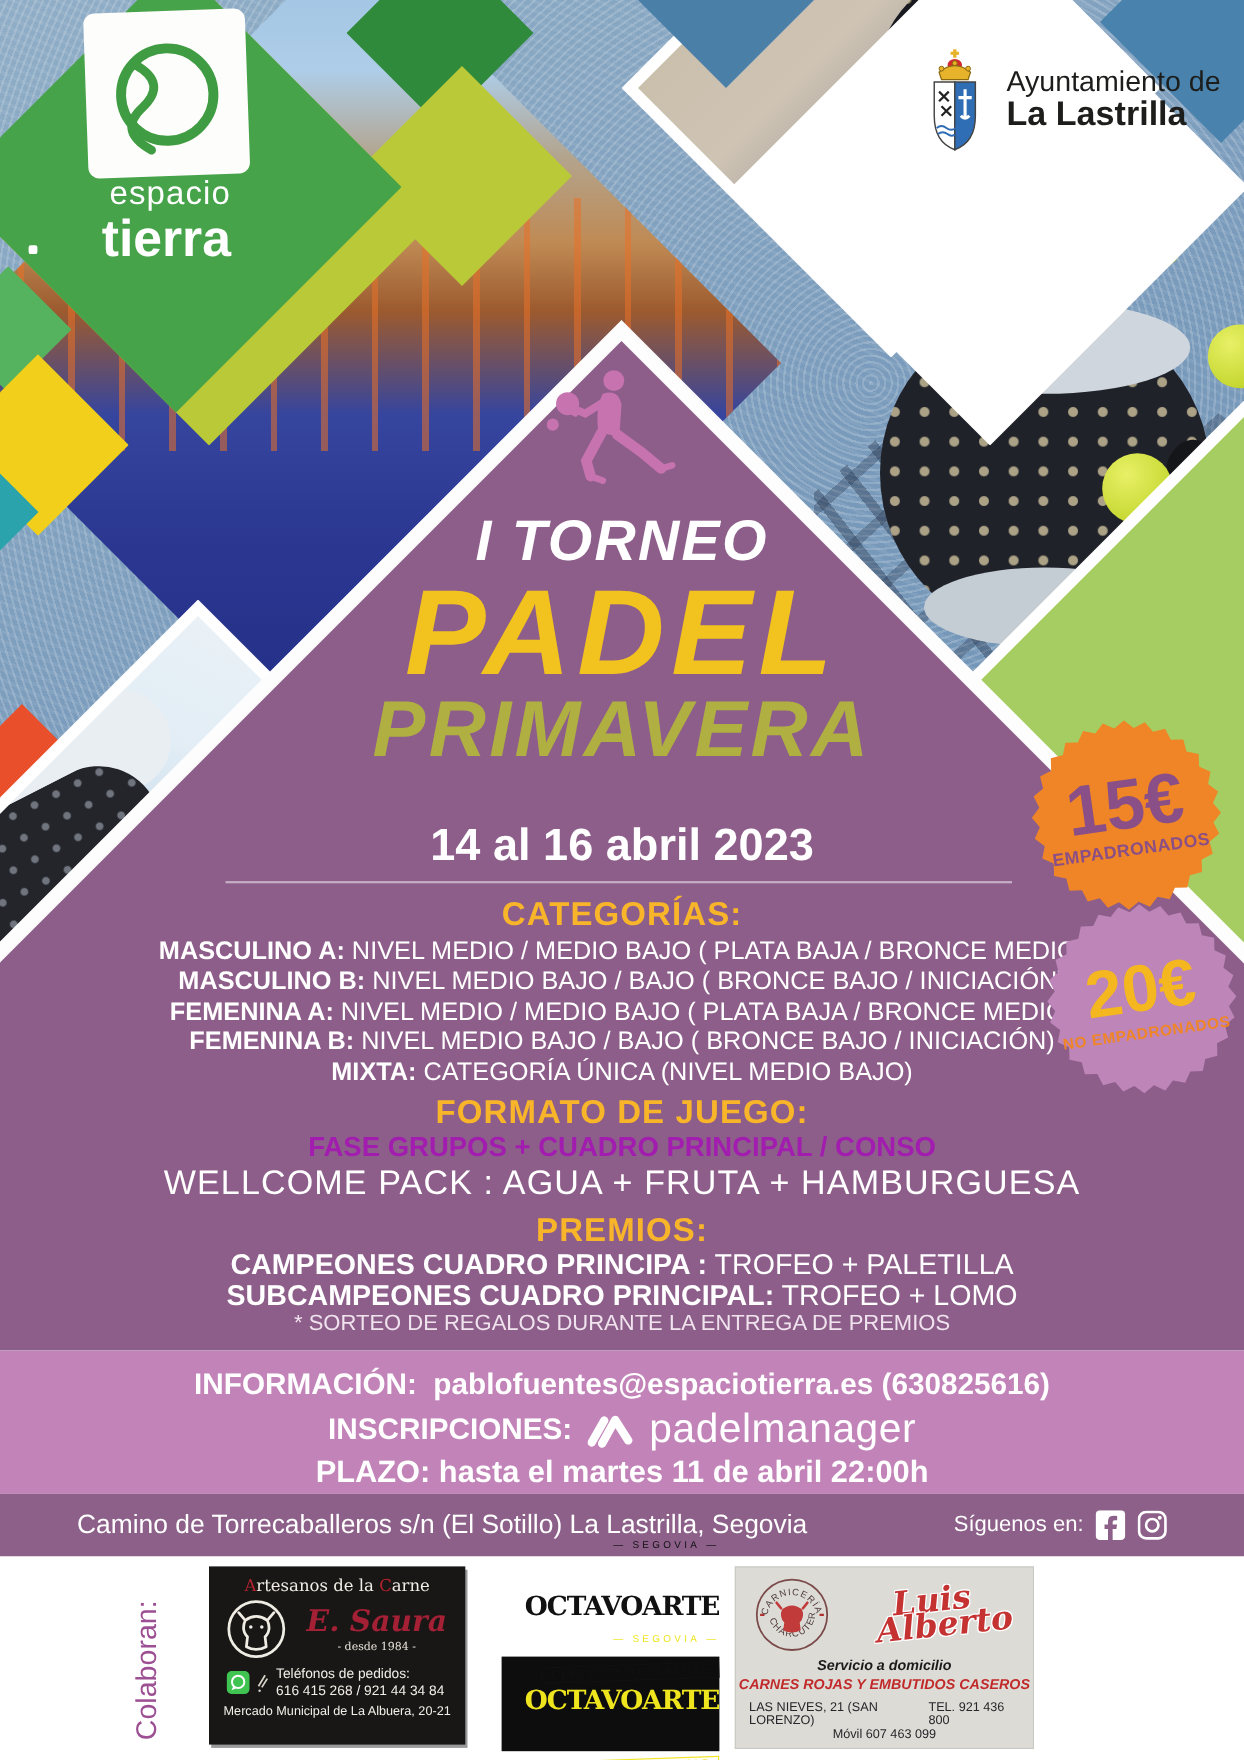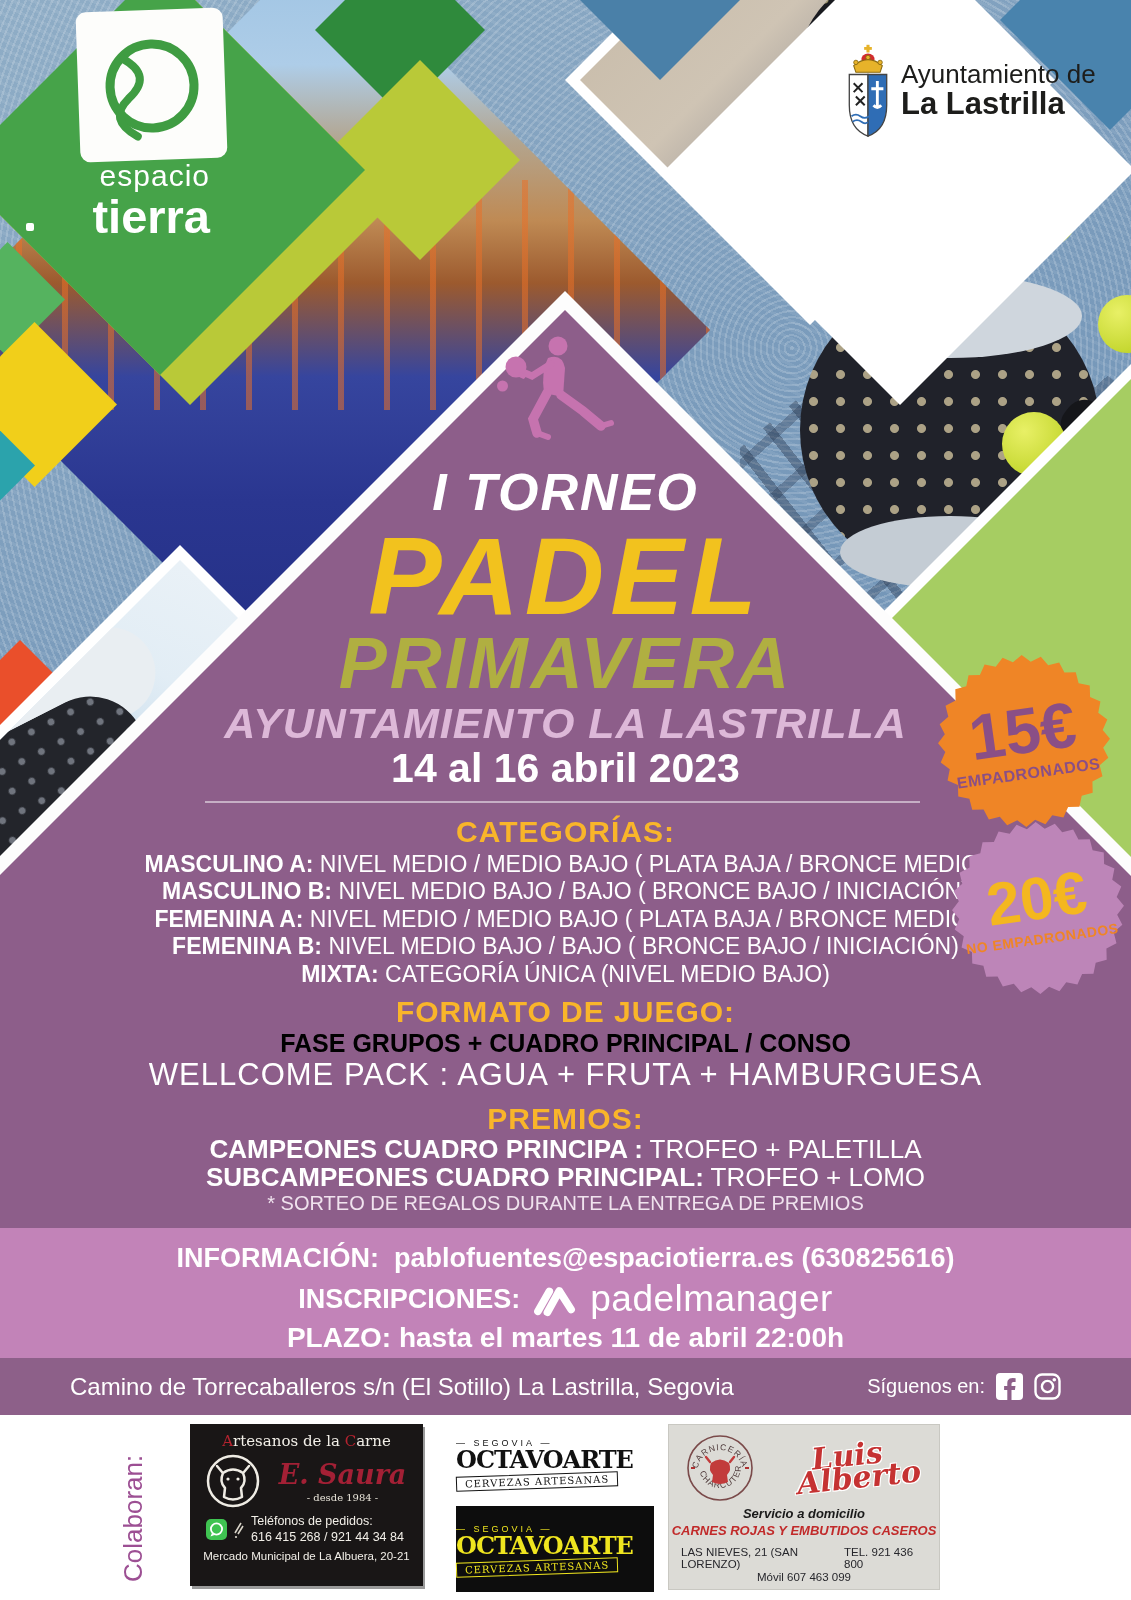--- a/index.html
+++ b/index.html
@@ -46,21 +46,21 @@
   .d-hand{left:580px;top:-150px;width:460px;height:460px;z-index:7;
     background:linear-gradient(135deg,#c3b6a2 0%,#cfc4b4 40%,#8d8a8e 62%,#474750 82%,#32323a 100%);}
   .hand-racket{position:absolute;left:215px;top:120px;width:210px;height:220px;border-radius:50%;
     background:radial-gradient(rgba(180,170,120,.8) 0 3px, transparent 4px) 0 0/20px 20px,#191a1f;}
   .d-blue-top{left:560px;top:-120px;width:200px;height:200px;z-index:8;background:#4a80a8;}
   .d-blue-tr{left:1000px;top:-90px;width:220px;height:220px;z-index:8;background:#4983ad;}
 
   
   .d-ayto{left:665px;top:-65px;width:470px;height:470px;z-index:9;background:#ffffff;}
   .ayto-content{position:absolute;left:665px;top:-65px;width:470px;height:470px;z-index:10;}
-  .ayto-row{position:absolute;left:170px;top:108px;display:flex;align-items:center;}
+  .ayto-row{position:absolute;left:170px;top:108px;display:flex;align-items:center;gap:14px;}
   .ayto-text{line-height:1.05;color:#1d1d1b;}
   .ayto-line1{font-size:26px;}
   .ayto-line2{font-size:31px;font-weight:bold;}
 
   
   .d-chart-logo{left:-15px;top:-5px;width:410px;height:410px;z-index:4;background:#b9c938;}
   .d-green-logo{left:-45px;top:-35px;width:410px;height:410px;z-index:5;background:#46a349;}
   .et-content{position:absolute;left:-45px;top:-35px;width:410px;height:410px;z-index:6;}
   .et-ball{position:absolute;left:123px;top:45px;width:147px;height:150px;background:#fdfdfb;border-radius:10px;transform:rotate(-2deg);}
   .et-text{position:absolute;left:85px;top:196px;width:170px;text-align:right;color:#fff;line-height:1.0;}
@@ -102,21 +102,21 @@
   .t-torneo{position:absolute;top:462px;font-size:52px;font-weight:900;font-style:italic;color:#fff;letter-spacing:2px;}
   .t-padel{position:absolute;top:512px;font-size:110px;font-weight:900;font-style:italic;color:#f2c21e;letter-spacing:6px;}
   .t-primavera{position:absolute;top:622px;font-size:72px;font-weight:900;font-style:italic;color:#b0af41;letter-spacing:3px;}
   .t-organizer{position:absolute;top:699px;font-size:43px;font-weight:900;font-style:italic;color:#ddb8d8;letter-spacing:1px;}
   .t-dates{position:absolute;top:745px;font-size:41px;font-weight:bold;color:#fff;}
   .hr-line{position:absolute;left:205px;top:801px;width:715px;height:2px;background:rgba(255,255,255,.5);}
 
   .sec-head{position:absolute;font-size:30px;font-weight:bold;color:#f9b52a;letter-spacing:1px;}
   .cat-list{position:absolute;top:851px;font-size:23px;color:#fff;line-height:27.4px;}
   .cat-list b{font-weight:bold;}
-  .fmt1{position:absolute;top:1029px;font-size:25px;font-weight:bold;color:#000000;}
+  .fmt1{position:absolute;top:1029px;font-size:25px;font-weight:bold;color:#a21caf;}
   .fmt2{position:absolute;top:1057px;font-size:31px;font-weight:normal;color:#fff;letter-spacing:1px;}
   .prize{position:absolute;font-size:26px;color:#fff;}
   .prize b{font-weight:bold;}
   .note{position:absolute;top:1192px;font-size:20px;color:#f0e3ee;}
 
   
   .badge{position:absolute;z-index:40;transform:rotate(-8deg);}
   .badge svg{position:absolute;left:0;top:0;}
   .badge .b-inner{position:relative;width:100%;height:100%;display:flex;flex-direction:column;
     align-items:center;justify-content:center;}
@@ -154,21 +154,21 @@
   .saura-mid{display:flex;align-items:center;margin-top:2px;}
   .saura-cow{margin-left:14px;}
   .saura-namebox{flex:1;text-align:center;}
   .saura-name{font-family:"DejaVu Serif",serif;font-style:italic;font-size:27px;color:#a32035;font-weight:bold;}
   .saura-since{font-family:"DejaVu Serif",serif;font-size:10px;color:#e9e5da;margin-top:2px;}
   .saura-phones{display:flex;align-items:center;gap:6px;margin:4px 0 0 16px;}
   .saura-ph-text{font-size:12.5px;line-height:1.25;}
   .saura-addr{text-align:center;font-size:11.5px;font-weight:normal;margin-top:5px;}
 
   .octavo{position:absolute;left:456px;top:1420px;width:198px;height:172px;z-index:23;}
-  .octavo-card{width:100%;height:86px;display:flex;flex-direction:column;align-items:flex-start;justify-content:center;}
+  .octavo-card{width:100%;height:86px;display:flex;flex-direction:column;align-items:flex-end;justify-content:center;gap:39px;}
   .octavo-white{background:#fff;color:#111;}
   .octavo-black{background:#0d0d0d;color:#efe51f;}
   .oct-region{font-size:9px;letter-spacing:3px;}
   .oct-name{font-family:"DejaVu Serif",serif;font-weight:bold;font-size:24px;letter-spacing:-1px;line-height:1;}
   .oct-ribbon{font-family:"DejaVu Serif",serif;font-size:10px;letter-spacing:1px;border:1.5px solid currentColor;
     padding:1px 8px;margin-top:2px;transform:rotate(-2deg);}
 
   .luisalb{position:absolute;left:668px;top:1424px;width:272px;height:166px;background:#dcdbd6;z-index:23;
     border:1px solid #c9c8c2;box-sizing:border-box;}
   .la-top{display:flex;align-items:center;}
@@ -282,21 +282,20 @@
         <circle cx="5.5" cy="53" r="5.5" stroke="none"></circle>
         <path d="M50 60 L36 86 L40 100" fill="none" stroke-width="9.5" stroke-linecap="round"></path>
         <path d="M64 62 L86 78 L104 93" fill="none" stroke-width="9.5" stroke-linecap="round"></path>
         <path d="M40 100 L51 104" fill="none" stroke-width="6" stroke-linecap="round"></path>
         <path d="M104 93 L114 90" fill="none" stroke-width="6" stroke-linecap="round"></path>
       </g>
     </svg>
     <div class="ctr t-torneo">I TORNEO</div>
     <div class="ctr t-padel">PADEL</div>
     <div class="ctr t-primavera">PRIMAVERA</div>
-    <div class="ctr t-organizer">AYUNTAMIENTO LA LASTRILLA</div>
     <div class="ctr t-dates">14 al 16 abril 2023</div>
     <div class="hr-line"></div>
   </div>
 
   <div class="sections">
     <div class="ctr sec-head" style="top:815px;">CATEGORÍAS:</div>
     <div class="ctr cat-list">
       <div><b>MASCULINO A:</b><span> NIVEL MEDIO / MEDIO BAJO ( PLATA BAJA / BRONCE MEDIO)</span></div>
       <div><b>MASCULINO B:</b><span> NIVEL MEDIO BAJO / BAJO ( BRONCE BAJO / INICIACIÓN)</span></div>
       <div><b>FEMENINA A:</b><span> NIVEL MEDIO / MEDIO BAJO ( PLATA BAJA / BRONCE MEDIO)</span></div>

